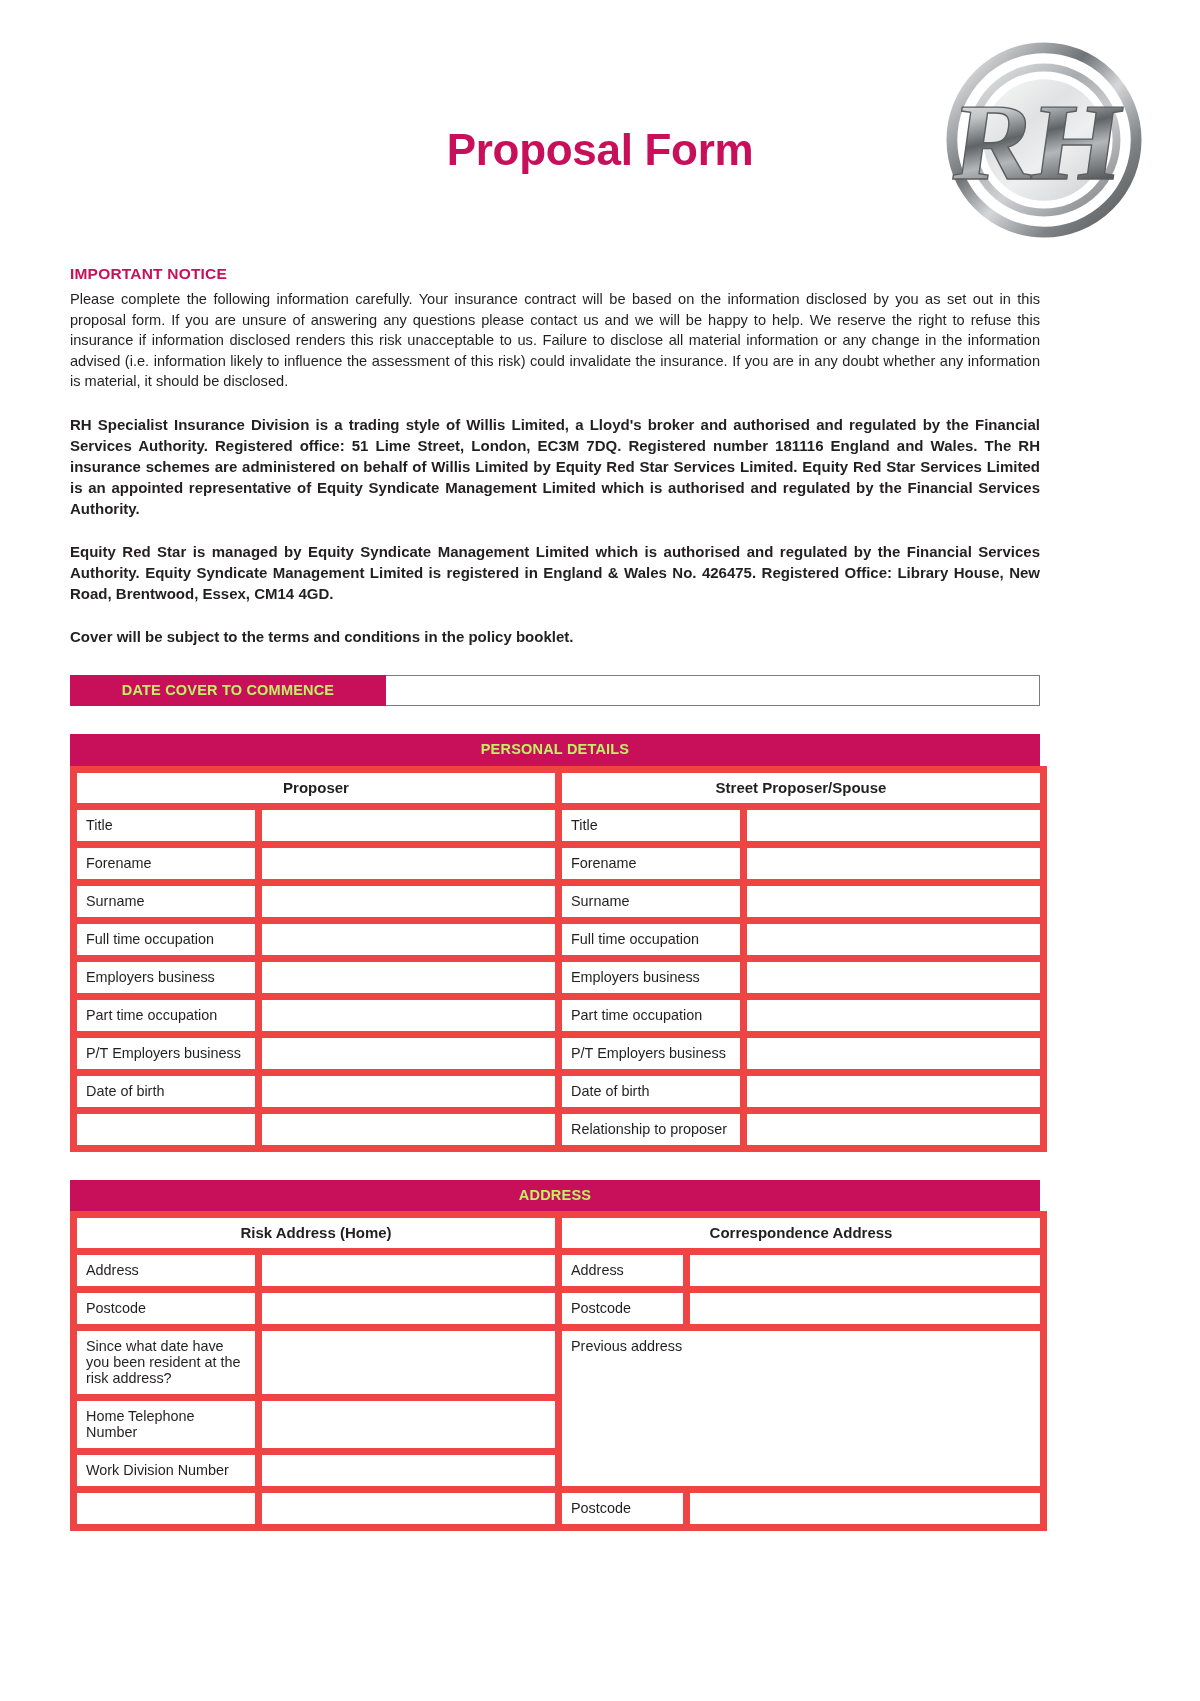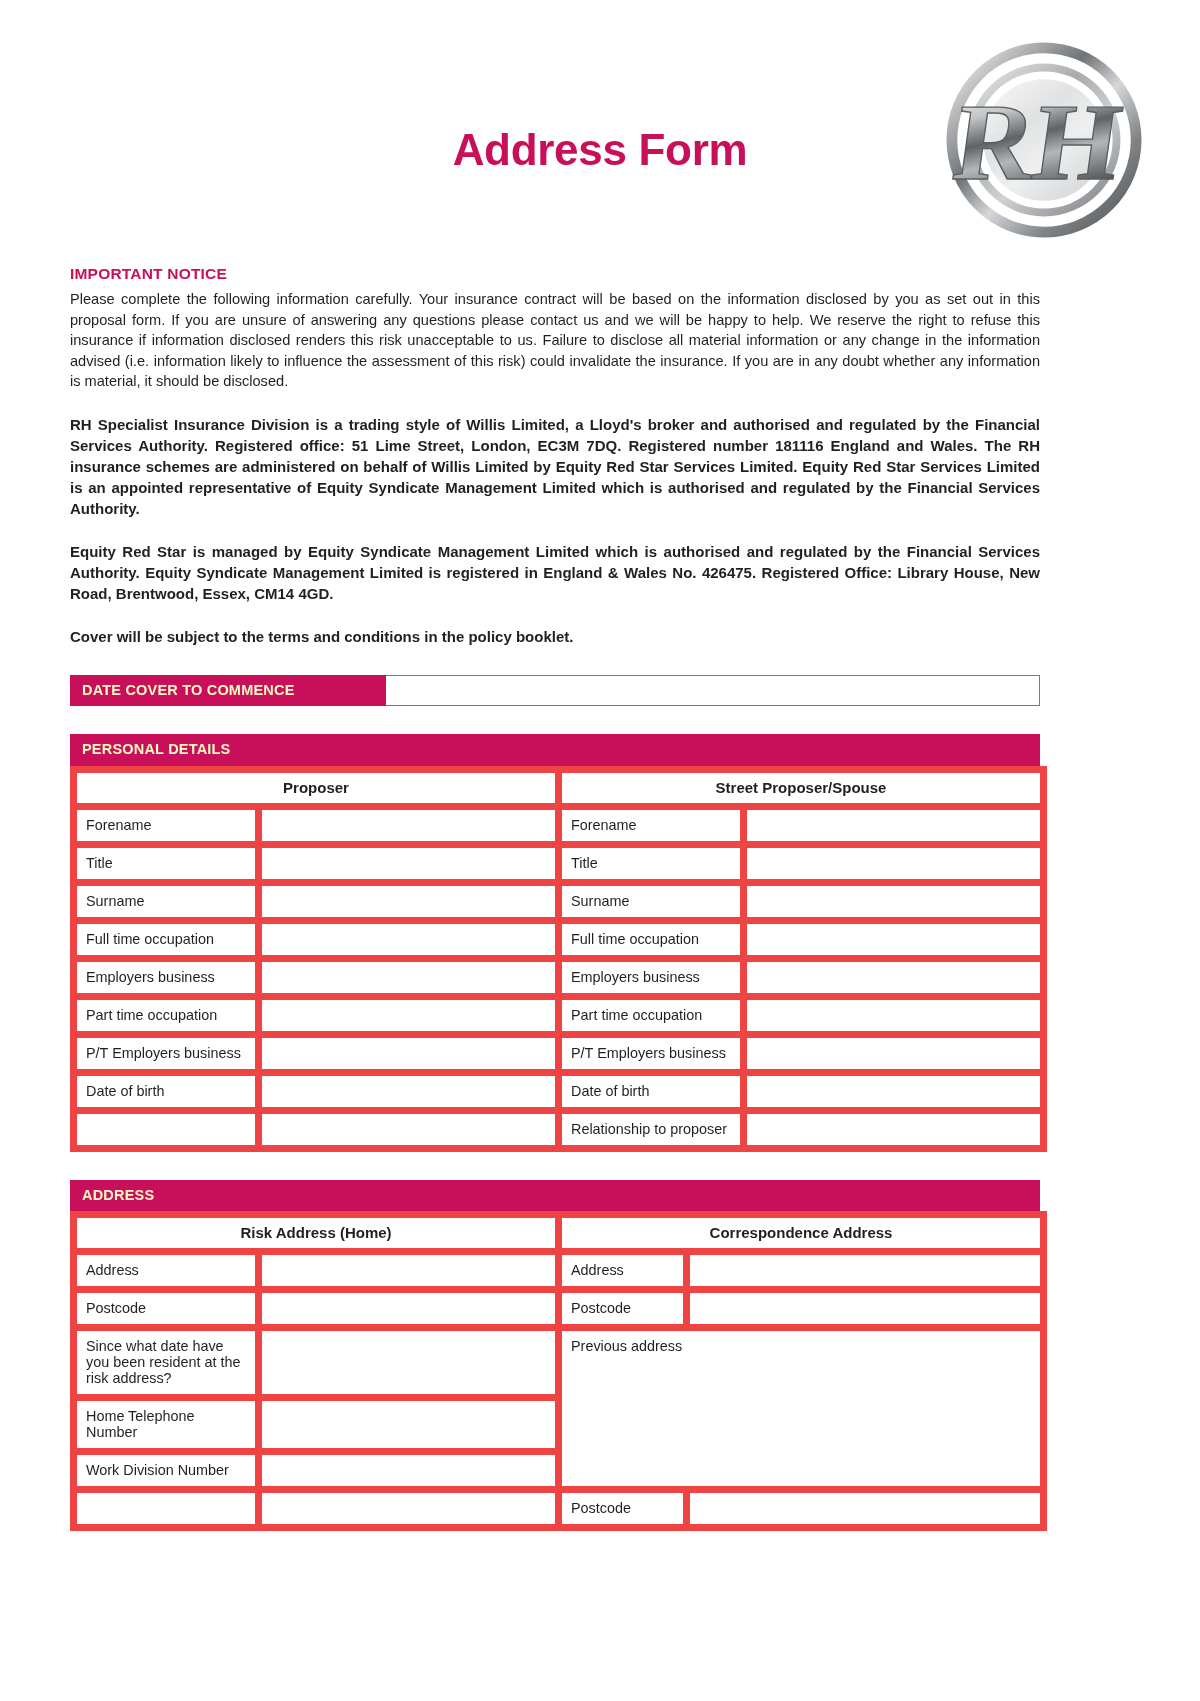--- a/index.html
+++ b/index.html
@@ -62,26 +62,27 @@
     font-weight: bold;
     text-align: justify;
     width: 970px;
   }
   p.bold-text.single { text-align: left; }
 
   
   .section { width: 970px; margin-left: 70px; }
   .bar {
     background: #c8105a;
-    color: #fef9c3;
+    color: #bef264;
     font-size: 14.5px;
     font-weight: bold;
     letter-spacing: 0.2px;
     padding: 8px 12px 9px 12px;
     line-height: 1;
+    text-align: center;
   }
 
   
   .date-row { display: flex; width: 970px; margin-top: 28px; }
   .date-row .bar { width: 316px; flex: 0 0 316px; }
   .date-row .date-input {
     flex: 1;
     border: 1px solid #7b7b7b;
     border-left: none;
     background: #fff;
@@ -113,21 +114,21 @@
   td.input-cell { background: #ffffff; }
 
   .spacer-28 { height: 28px; }
 </style>
 </head>
 <body>
 
 <div class="page">
 
   <div class="header">
-    <div class="doc-title">Address Form</div>
+    <div class="doc-title">Proposal Form</div>
 
     <svg class="logo" viewBox="0 0 200 200" aria-hidden="true">
       <defs>
         <linearGradient id="ringGrad" x1="0" y1="0" x2="1" y2="1">
           <stop offset="0%" stop-color="#ffffff"></stop>
           <stop offset="18%" stop-color="#b9bbbd"></stop>
           <stop offset="38%" stop-color="#6f7376"></stop>
           <stop offset="55%" stop-color="#d5d7d9"></stop>
           <stop offset="75%" stop-color="#808487"></stop>
           <stop offset="100%" stop-color="#4c5052"></stop>
@@ -183,29 +184,29 @@
         <col style="width:185px">
         <col style="width:300px">
       </colgroup>
       <tbody>
         <tr>
           <th class="col-head" colspan="2">Proposer</th>
           <th class="col-head" colspan="2">Street Proposer/Spouse</th>
         </tr>
 
         <tr>
+          <td>Title</td>
+          <td class="input-cell"></td>
+          <td>Title</td>
+          <td class="input-cell"></td>
+        </tr>
+        <tr>
           <td>Forename</td>
           <td class="input-cell"></td>
           <td>Forename</td>
-          <td class="input-cell"></td>
-        </tr>
-        <tr>
-          <td>Title</td>
-          <td class="input-cell"></td>
-          <td>Title</td>
           <td class="input-cell"></td>
         </tr>
         <tr>
           <td>Surname</td>
           <td class="input-cell"></td>
           <td>Surname</td>
           <td class="input-cell"></td>
         </tr>
         <tr>
           <td>Full time occupation</td>

